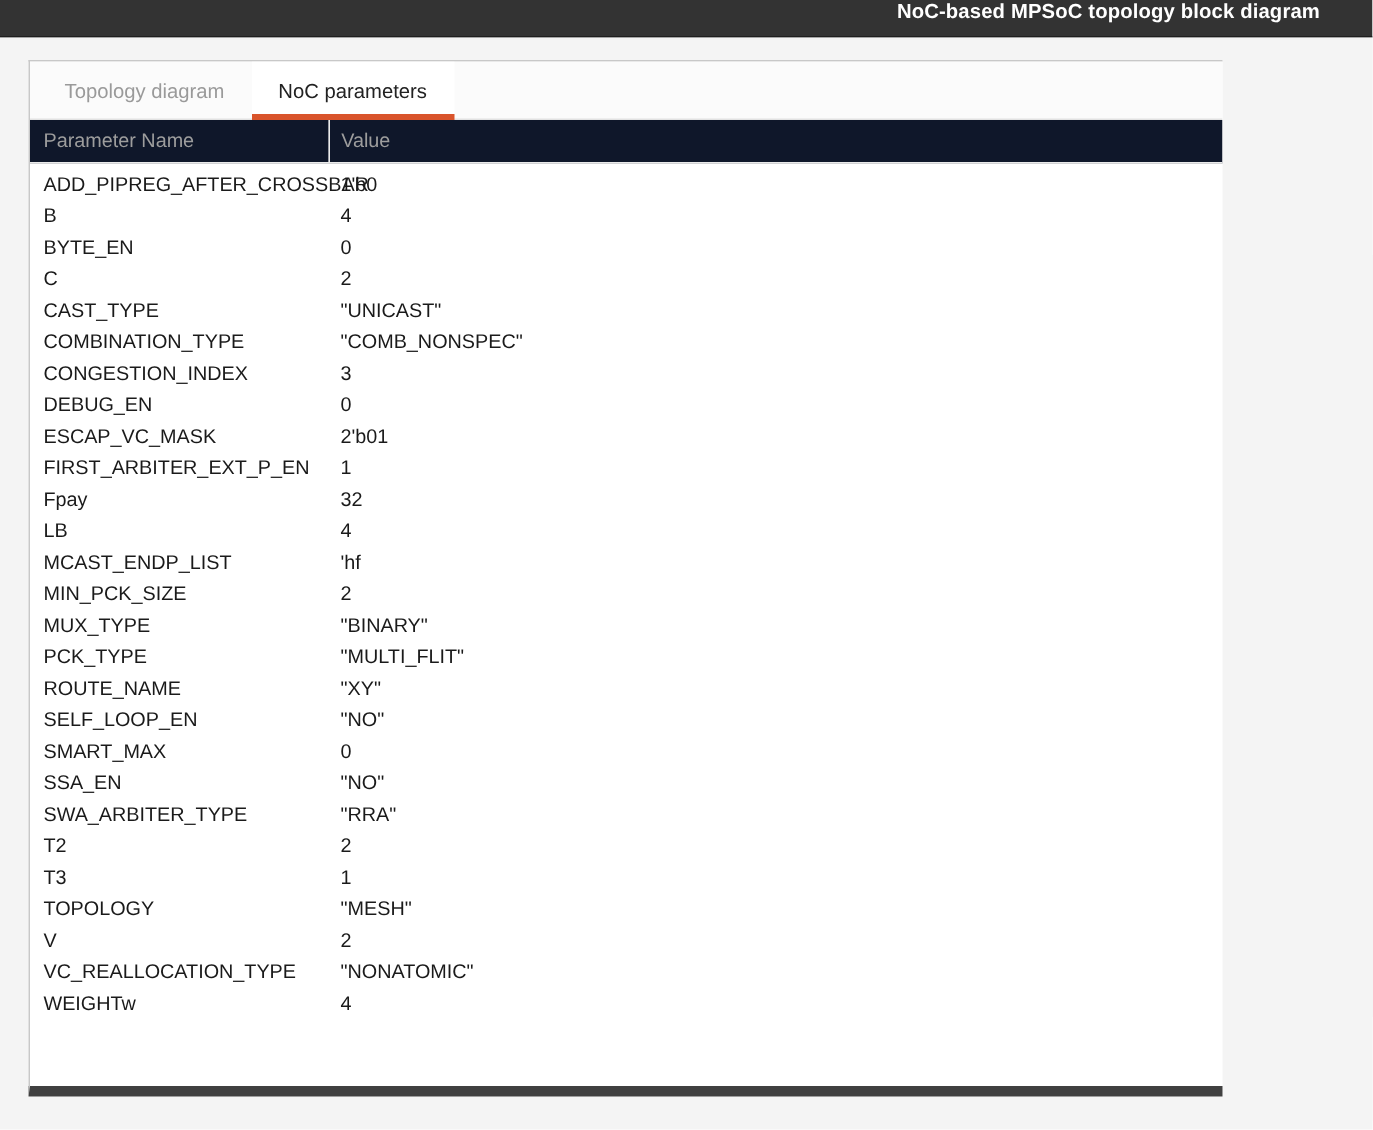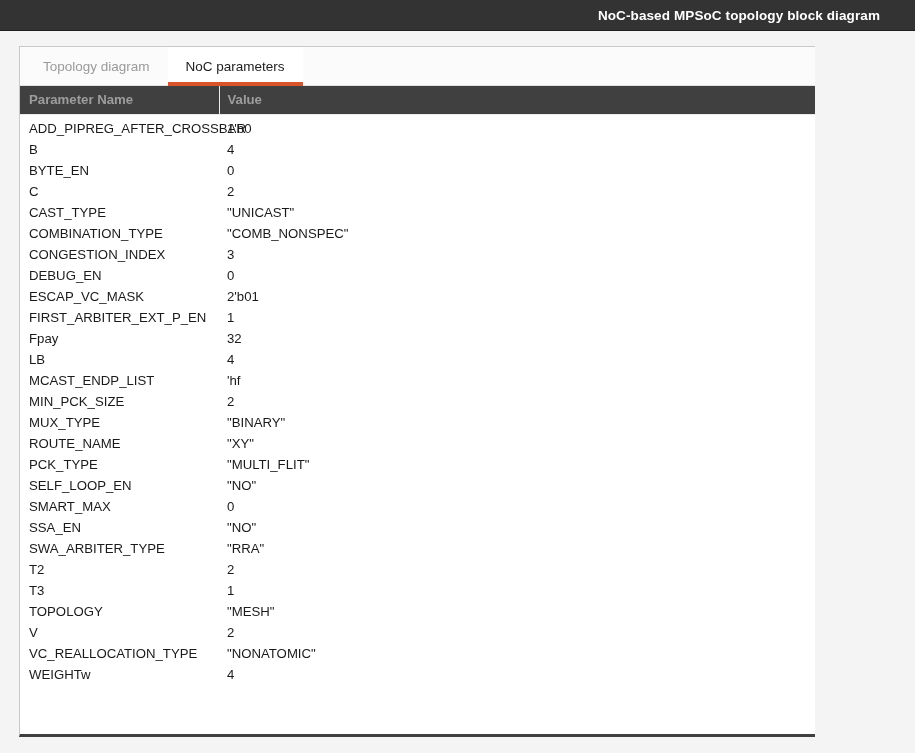--- a/index.html
+++ b/index.html
@@ -9,25 +9,25 @@
   body {
     width: 915px;
     height: 753px;
     background: #f4f4f4;
     font-family: "Liberation Sans", sans-serif;
     overflow: hidden;
   }
 
   
   .titlebar {
-    height: 31px;
+    height: 25px;
     background: #333333;
     border-bottom: 1px solid #1f1f1f;
     display: flex;
-    align-items: center;
+    align-items: flex-start;
     justify-content: flex-end;
     box-sizing: border-box;
   }
   .titlebar-title {
     color: #ffffff;
     font-size: 13.5px;
     font-weight: bold;
     padding-right: 35px;
     letter-spacing: 0.1px;
     white-space: nowrap;
@@ -40,21 +40,21 @@
     box-sizing: border-box;
     height: 722px;
   }
 
   .panel {
     width: 796px;
     height: 691px;
     background: #ffffff;
     border: 1px solid #c8c8c8;
     border-right: none;
-    border-bottom: 3px solid #404040;
+    border-bottom: 7px solid #404040;
     box-sizing: border-box;
     overflow: hidden;
     position: relative;
   }
 
   
   .tabstrip {
     display: flex;
     align-items: stretch;
     height: 39px;
@@ -96,23 +96,23 @@
   
   .table {
     width: 100%;
     border-collapse: collapse;
     table-layout: fixed;
     font-size: 13.2px;
   }
   .table thead th {
     text-align: left;
     font-size: 13.2px;
-    font-weight: bold;
+    font-weight: normal;
     color: #9d9d9d;
-    background: #404040;
+    background: #0f172a;
     padding: 6px 0 7px 9px;
     border-bottom: 1px solid #eaeaea;
     box-sizing: border-box;
     white-space: nowrap;
   }
   .table thead th.col-value {
     border-left: 1px solid #ececec;
     padding-left: 8px;
   }
   .col-name  { width: 199px; }
@@ -209,28 +209,28 @@
           </tr>
           <tr>
             <td class="n">MIN_PCK_SIZE</td>
             <td class="v">2</td>
           </tr>
           <tr>
             <td class="n">MUX_TYPE</td>
             <td class="v">"BINARY"</td>
           </tr>
           <tr>
+            <td class="n">PCK_TYPE</td>
+            <td class="v">"MULTI_FLIT"</td>
+          </tr>
+          <tr>
             <td class="n">ROUTE_NAME</td>
             <td class="v">"XY"</td>
           </tr>
           <tr>
-            <td class="n">PCK_TYPE</td>
-            <td class="v">"MULTI_FLIT"</td>
-          </tr>
-          <tr>
             <td class="n">SELF_LOOP_EN</td>
             <td class="v">"NO"</td>
           </tr>
           <tr>
             <td class="n">SMART_MAX</td>
             <td class="v">0</td>
           </tr>
           <tr>
             <td class="n">SSA_EN</td>
             <td class="v">"NO"</td>

